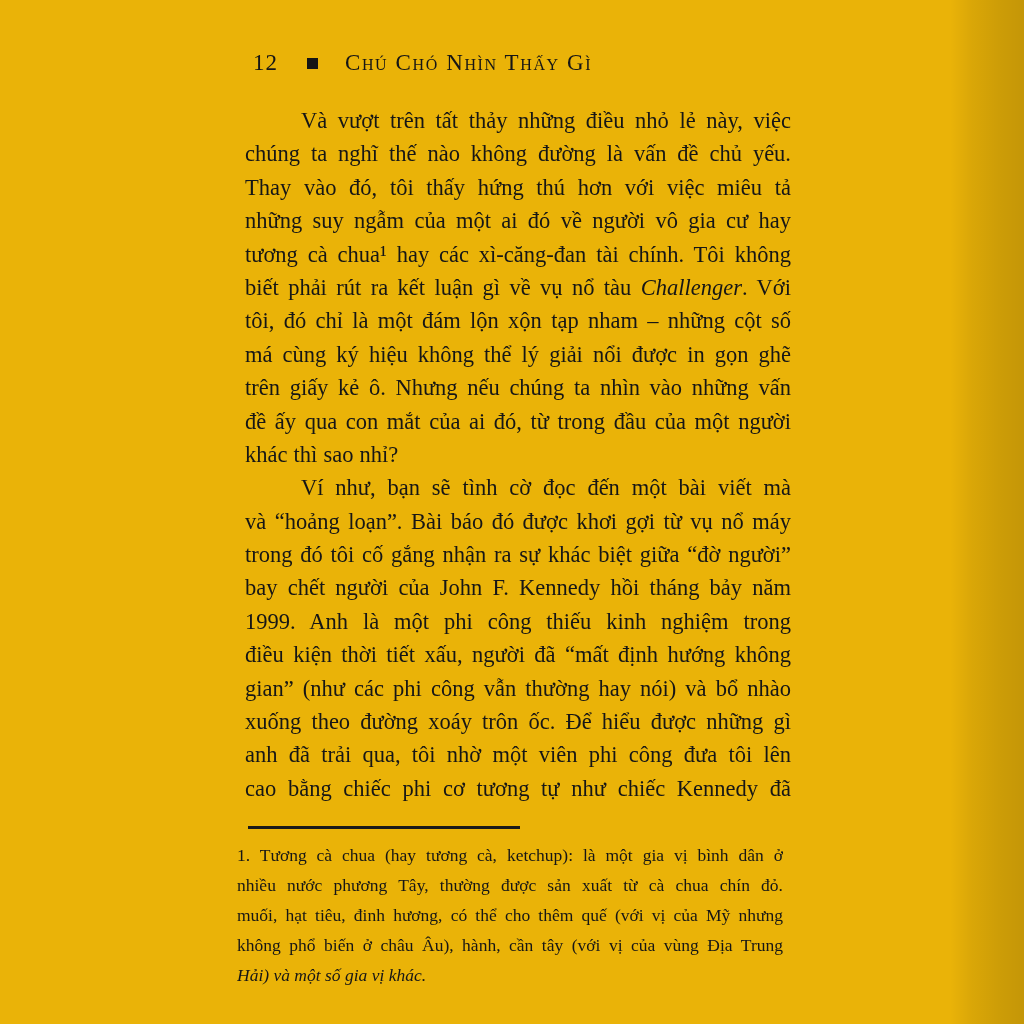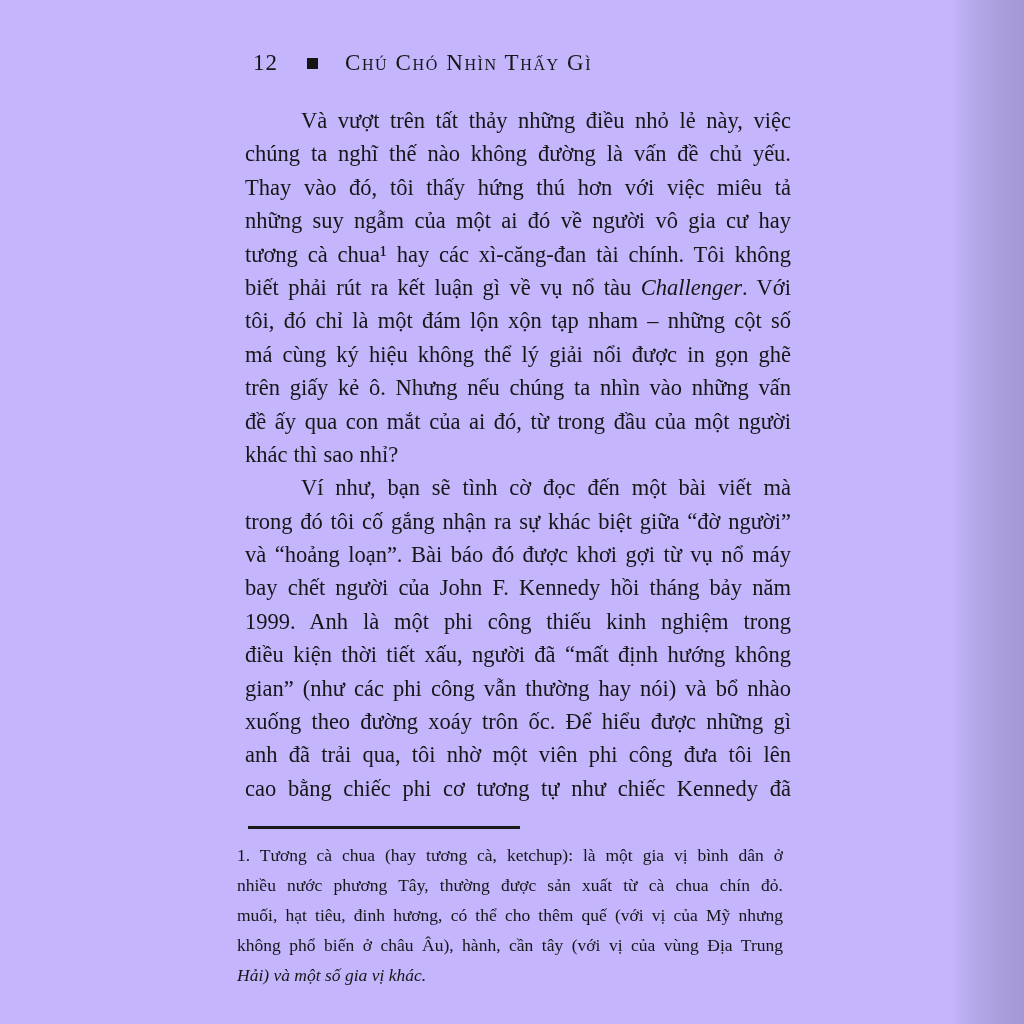--- a/index.html
+++ b/index.html
@@ -3,21 +3,21 @@
 <meta charset="utf-8">
 <style>
   html,body{margin:0;padding:0;}
   body{
     width:1024px;height:1024px;overflow:hidden;
     background:#ffffff;
     font-family:"Liberation Serif", serif;
     color:#161616;
     position:relative;
   }
-  .page{position:absolute;inset:0;background:#c4b5fd;}
+  .page{position:absolute;inset:0;background:#eab308;}
 
   
   .running-head{
     position:absolute;left:253px;top:50px;
     display:flex;align-items:center;
     white-space:nowrap;
   }
   .pagenum{font-size:23px;letter-spacing:1px;}
   .bullet{
     width:11px;height:11px;background:#151515;
@@ -88,22 +88,22 @@
       <div class="line">Thay vào đó, tôi thấy hứng thú hơn với việc miêu tả</div>
       <div class="line">những suy ngẫm của một ai đó về người vô gia cư hay</div>
       <div class="line">tương cà chua¹ hay các xì-căng-đan tài chính. Tôi không</div>
       <div class="line">biết phải rút ra kết luận gì về vụ nổ tàu <i>Challenger</i>. Với</div>
       <div class="line">tôi, đó chỉ là một đám lộn xộn tạp nham – những cột số</div>
       <div class="line">má cùng ký hiệu không thể lý giải nổi được in gọn ghẽ</div>
       <div class="line">trên giấy kẻ ô. Nhưng nếu chúng ta nhìn vào những vấn</div>
       <div class="line">đề ấy qua con mắt của ai đó, từ trong đầu của một người</div>
       <div class="line last">khác thì sao nhỉ?</div>
       <div class="line indent">Ví như, bạn sẽ tình cờ đọc đến một bài viết mà</div>
+      <div class="line">và “hoảng loạn”. Bài báo đó được khơi gợi từ vụ nổ máy</div>
       <div class="line">trong đó tôi cố gắng nhận ra sự khác biệt giữa “đờ người”</div>
-      <div class="line">và “hoảng loạn”. Bài báo đó được khơi gợi từ vụ nổ máy</div>
       <div class="line">bay chết người của John F. Kennedy hồi tháng bảy năm</div>
       <div class="line">1999. Anh là một phi công thiếu kinh nghiệm trong</div>
       <div class="line">điều kiện thời tiết xấu, người đã “mất định hướng không</div>
       <div class="line">gian” (như các phi công vẫn thường hay nói) và bổ nhào</div>
       <div class="line">xuống theo đường xoáy trôn ốc. Để hiểu được những gì</div>
       <div class="line">anh đã trải qua, tôi nhờ một viên phi công đưa tôi lên</div>
       <div class="line">cao bằng chiếc phi cơ tương tự như chiếc Kennedy đã</div>
     </main>
 
   <div class="footnote-rule"></div>

